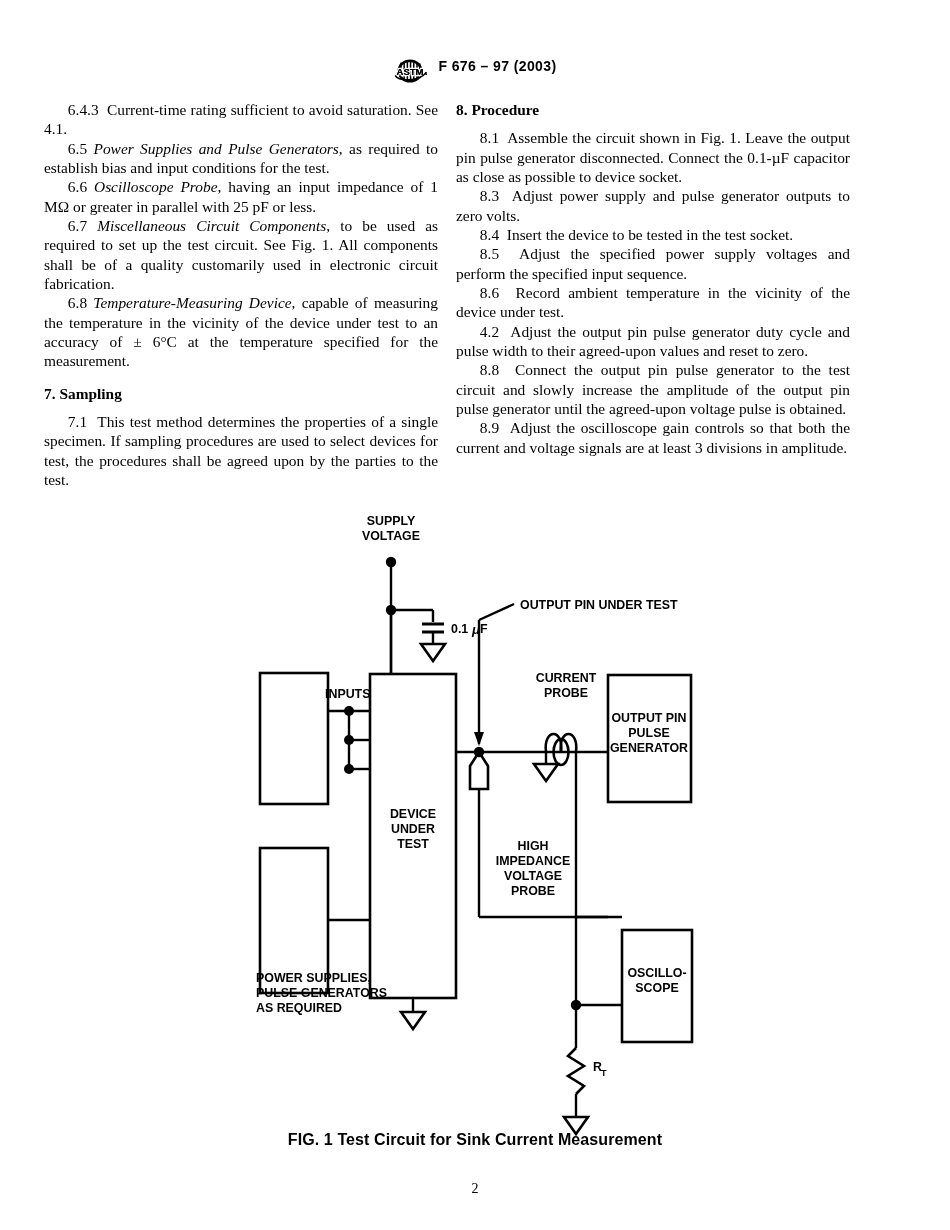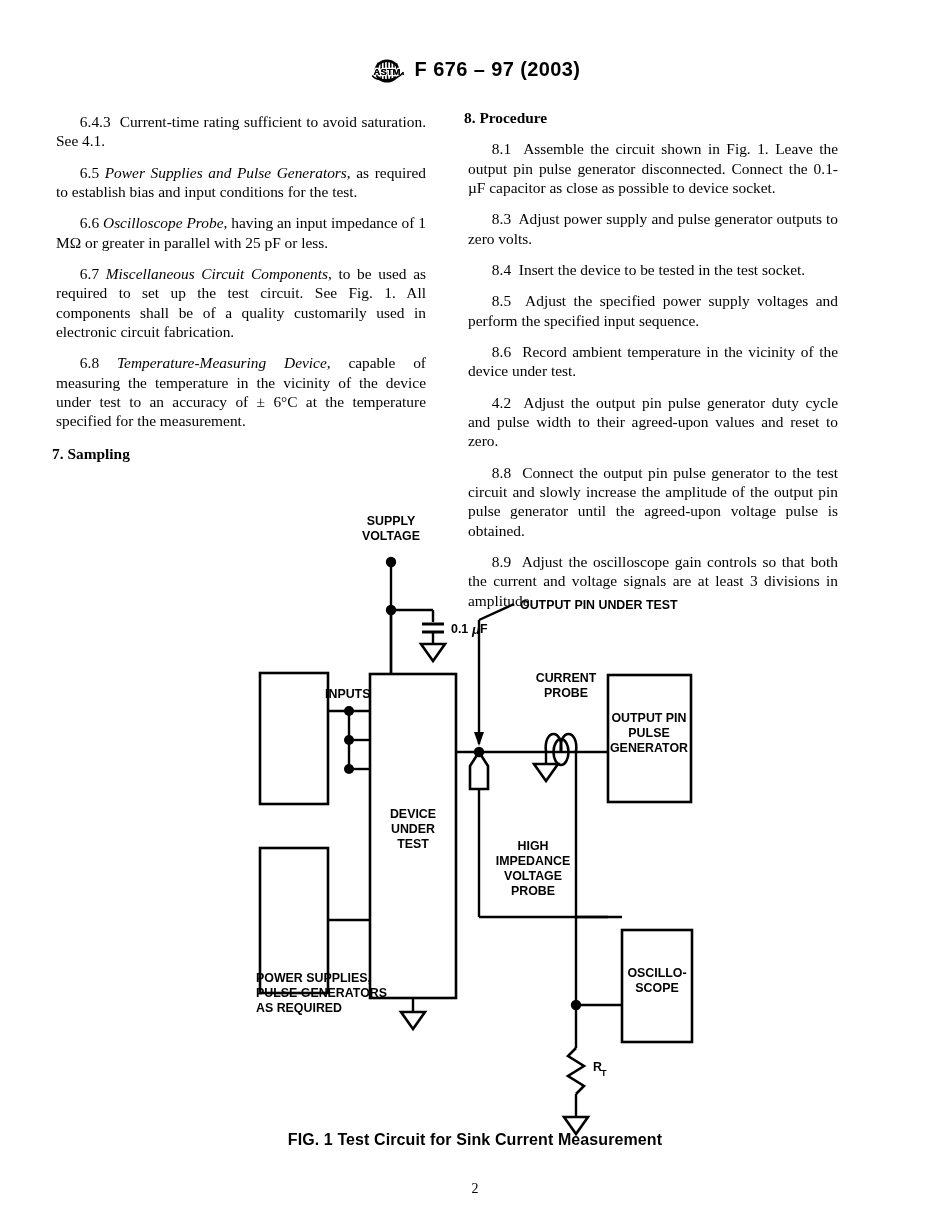--- a/index.html
+++ b/index.html
@@ -24,47 +24,47 @@
     width: 950px;
     text-align: center;
     display: flex;
     justify-content: center;
     gap: 9px;
   }
   .astm-logo { display: block; }
   .header-title {
     font-family: "Liberation Sans", "DejaVu Sans", sans-serif;
     font-weight: bold;
-    font-size: 20px;
+    font-size: 14px;
     letter-spacing: 0.4px;
     white-space: nowrap;
   }
 
   
   .col {
     position: absolute;
     top: 100px;
     width: 394px;
     font-size: 15.4px;
     line-height: 1.255;
     text-align: justify;
     text-justify: inter-word;
   }
   .col-left  { left: 44px; }
   .col-right { left: 456px; }
 
   .para {
-    margin: 12px;
+    margin: 0;
     text-indent: 1.55em;
     hyphens: auto;
     font-family: Liberation Serif, serif;
     -webkit-hyphens: auto;
   }
   .sec-head {
-    margin: 8px;
+    margin: 0;
     font-family: "Liberation Serif", "DejaVu Serif", serif;
     font-weight: bold;
     font-size: 15.4px;
     text-indent: 0;
     text-align: left;
   }
   .gap-before { margin-top: 13px; }
   .gap-after  { margin-bottom: 9px; }
   .it { font-style: italic; }
 
@@ -151,20 +151,24 @@
   <p class="para">
     <span>6.7</span>&nbsp;<span class="it">Miscellaneous Circuit Components</span><span>, to be used as required to set up the test circuit. See Fig. 1. All components shall be of a quality customarily used in electronic circuit fabrication.</span>
   </p>
 
   <p class="para">
     <span>6.8</span>&nbsp;<span class="it">Temperature-Measuring Device</span><span>, capable of measuring the temperature in the vicinity of the device under test to an accuracy of ± 6°C at the temperature specified for the measurement.</span>
   </p>
 
   <p class="sec-head gap-before gap-after">7.  Sampling</p>
 
+  <p class="para">
+    <span>7.1</span>&nbsp;
+    <span>This test method determines the properties of a single specimen. If sampling procedures are used to select devices for test, the procedures shall be agreed upon by the parties to the test.</span>
+  </p>
 </div>
 
 <div class="col col-right">
 
   <p class="sec-head" style="margin-bottom:9px">8.  Procedure</p>
 
   <p class="para">
     <span>8.1</span>&nbsp;
     <span>Assemble the circuit shown in Fig. 1. Leave the output pin pulse generator disconnected. Connect the 0.1-µF capacitor as close as possible to device socket.</span>
   </p>

